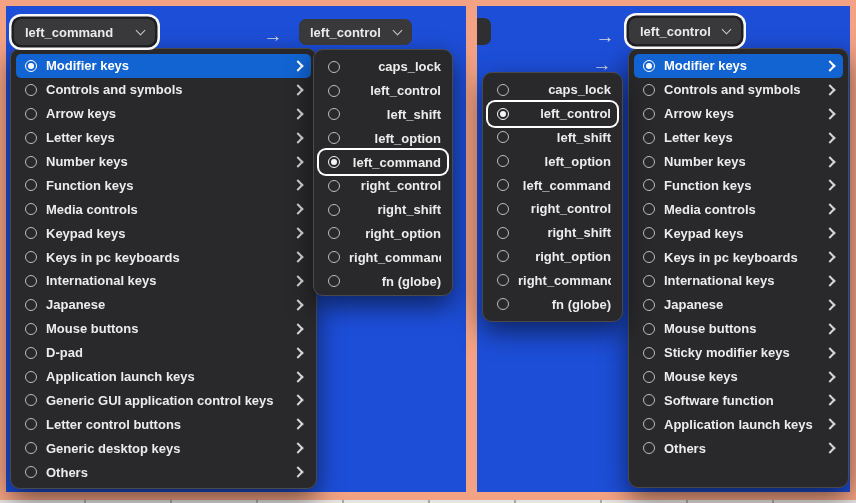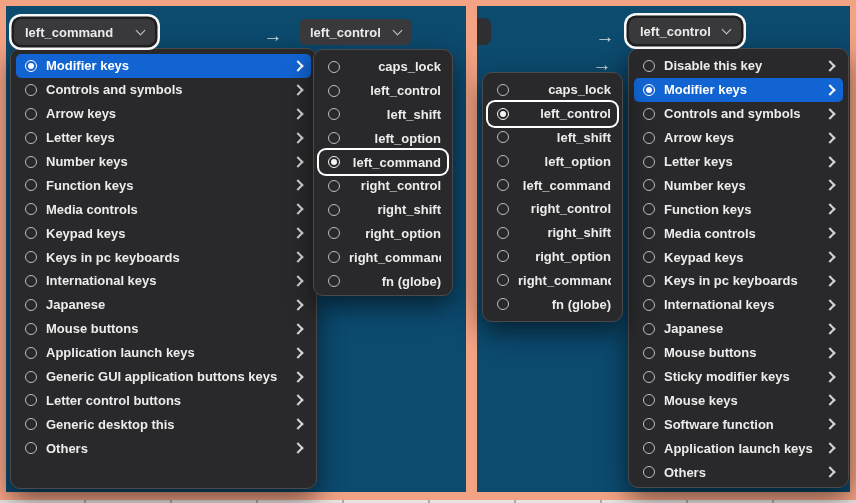--- a/index.html
+++ b/index.html
@@ -2,21 +2,21 @@
 <html><head>
 <meta charset="utf-8">
 <style>
   html,body{margin:0;padding:0;}
   body{
     width:856px;height:503px;position:relative;overflow:hidden;
     background:#F3A283;
     font-family:"Liberation Sans", sans-serif;
     -webkit-font-smoothing:antialiased;
   }
-  .panel{position:absolute;top:6px;height:486px;background:#0c4a6e;}
+  .panel{position:absolute;top:6px;height:486px;background:#1d4ed8;}
   .panel-left{left:6px;width:460px;}
   .panel-right{left:477px;width:373px;}
 
   
   .bottom-strip{
     position:absolute;left:0;bottom:0;width:856px;height:3px;
     background:repeating-linear-gradient(90deg,#E5E4E2 0 84px,#ABABA9 84px 86px);
   }
 
   
@@ -158,36 +158,41 @@
         <span class="row-label">Japanese</span>
         <span class="chev-right"></span>
       </div>
       <div class="menu-row">
         <span class="radio"></span>
         <span class="row-label">Mouse buttons</span>
         <span class="chev-right"></span>
       </div>
       <div class="menu-row">
         <span class="radio"></span>
+        <span class="row-label">D-pad</span>
+        <span class="chev-right"></span>
+      </div>
+      <div class="menu-row">
+        <span class="radio"></span>
         <span class="row-label">Application launch keys</span>
         <span class="chev-right"></span>
       </div>
       <div class="menu-row">
         <span class="radio"></span>
-        <span class="row-label">Generic GUI application buttons keys</span>
+        <span class="row-label">Generic GUI application control keys</span>
         <span class="chev-right"></span>
       </div>
       <div class="menu-row">
         <span class="radio"></span>
         <span class="row-label">Letter control buttons</span>
         <span class="chev-right"></span>
       </div>
       <div class="menu-row">
         <span class="radio"></span>
-        <span class="row-label">Generic desktop this</span>
+        <span class="row-label">Generic desktop keys</span>
         <span class="chev-right"></span>
       </div>
       <div class="menu-row">
         <span class="radio"></span>
         <span class="row-label">Others</span>
         <span class="chev-right"></span>
       </div>
     </div>
 
   <div class="menu submenu">
@@ -284,25 +289,20 @@
         <span class="radio"></span>
         <span class="row-label">right_command</span>
       </div>
       <div class="menu-row">
         <span class="radio"></span>
         <span class="row-label">fn (globe)</span>
       </div>
     </div>
 
   <div class="menu cat-menu">
-      <div class="menu-row">
-        <span class="radio"></span>
-        <span class="row-label">Disable this key</span>
-        <span class="chev-right"></span>
-      </div>
       <div class="menu-row selected">
         <span class="radio on"></span>
         <span class="row-label">Modifier keys</span>
         <span class="chev-right"></span>
       </div>
       <div class="menu-row">
         <span class="radio"></span>
         <span class="row-label">Controls and symbols</span>
         <span class="chev-right"></span>
       </div>

